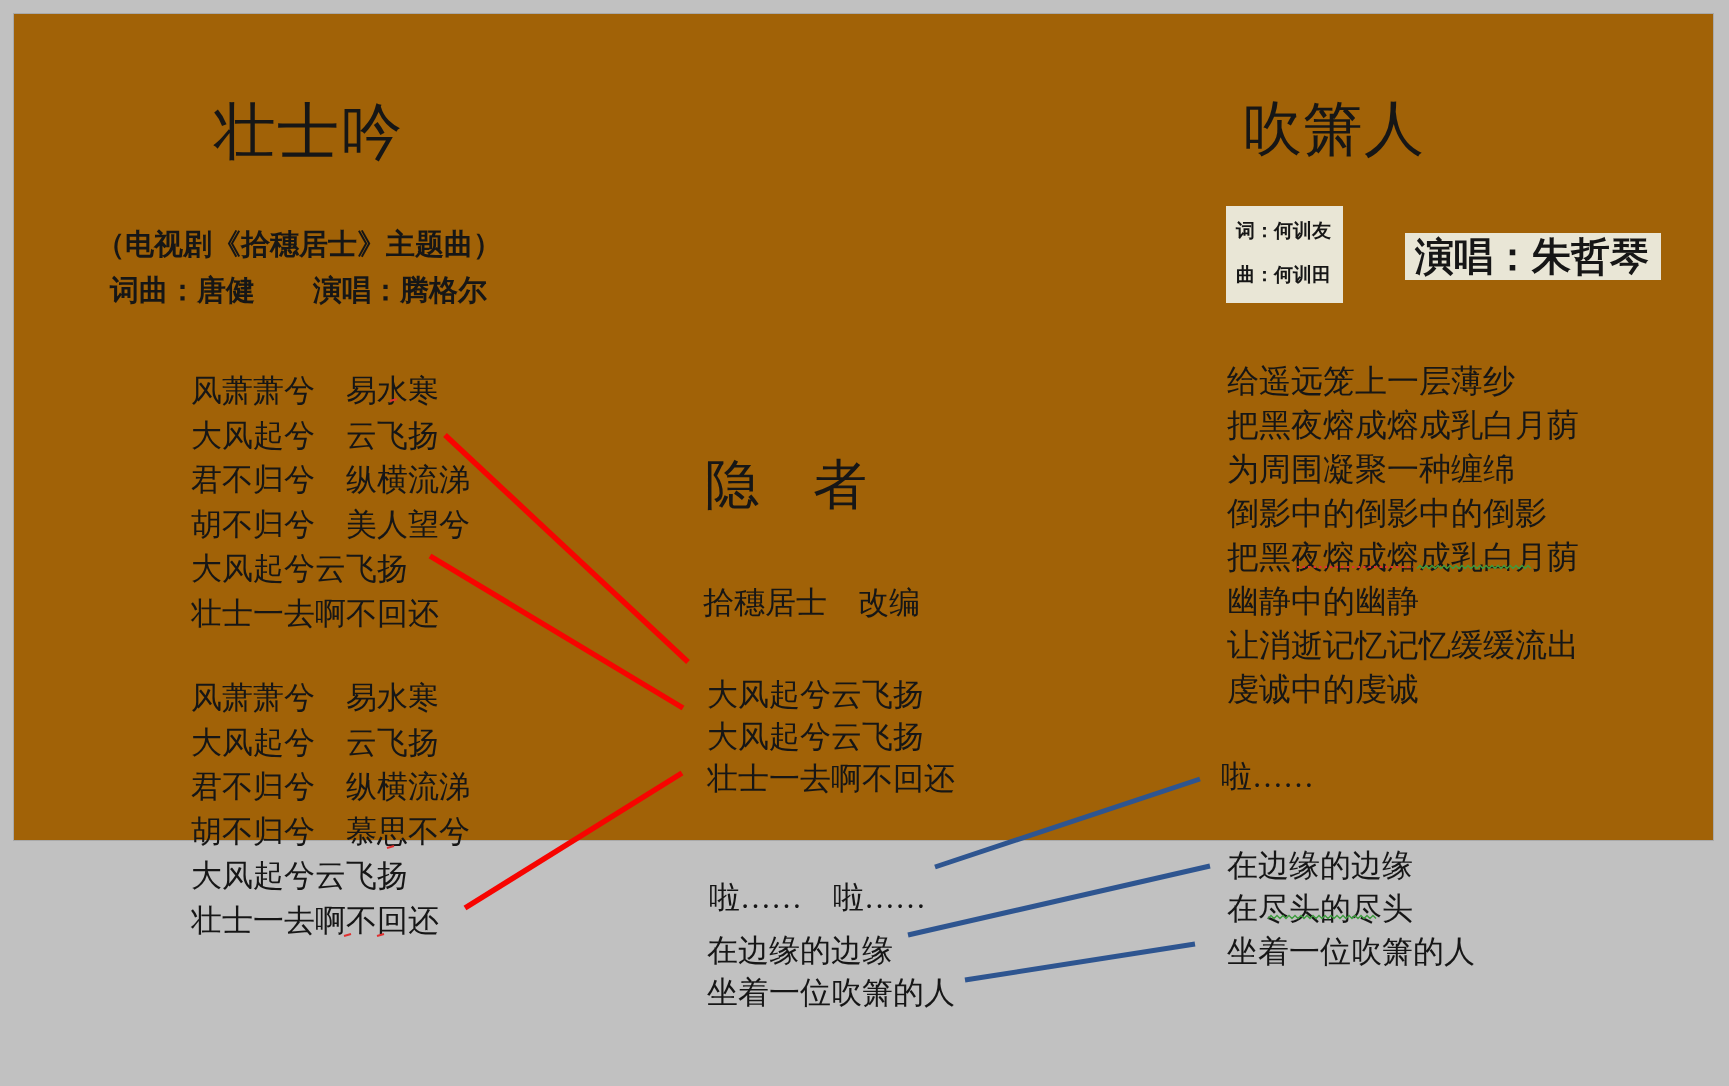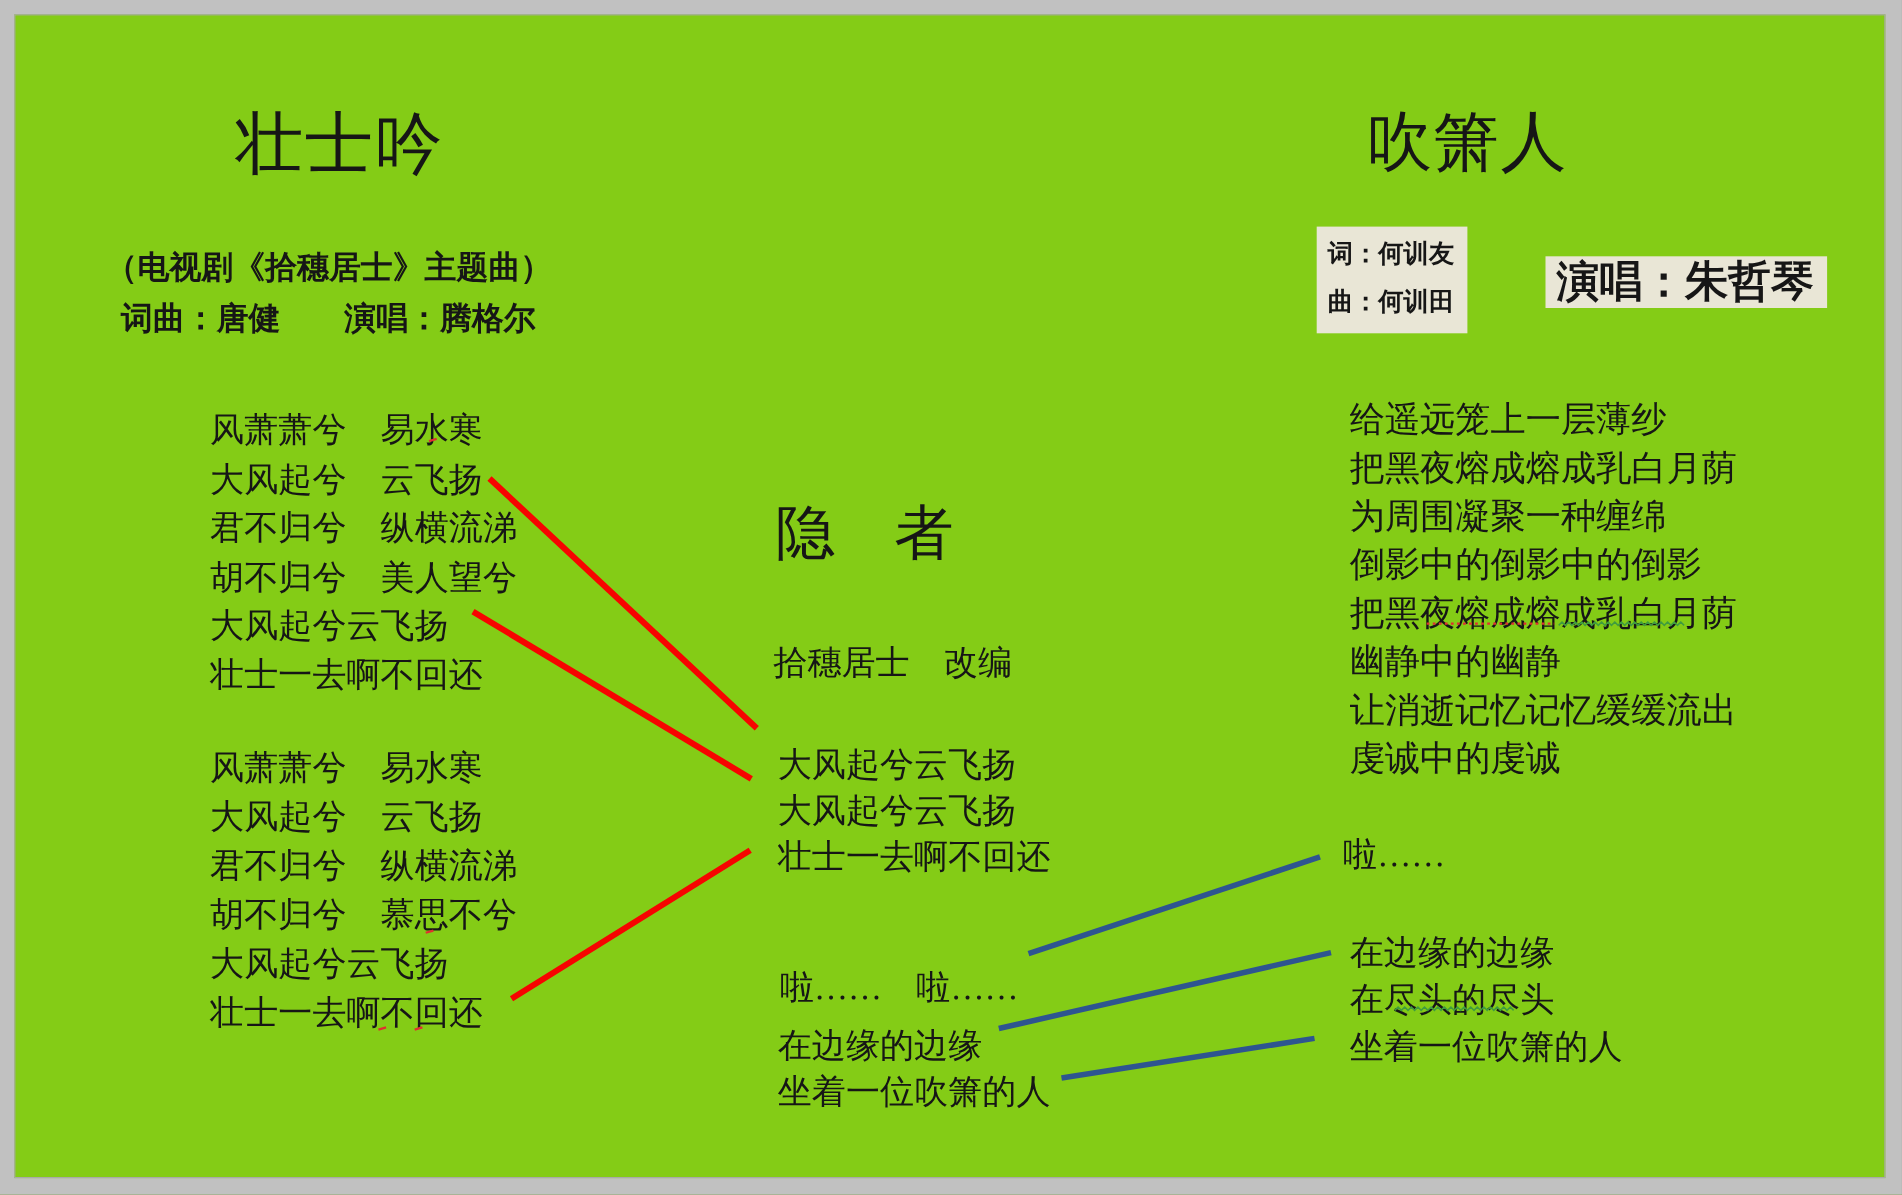--- a/index.html
+++ b/index.html
@@ -9,42 +9,42 @@
   }
   .stage{
     position:relative;
     width:1729px;height:1086px;
     background:#c1c1c1;
     overflow:hidden;
   }
   .paper{
     position:absolute;
     left:13px;top:13px;
-    width:1701px;height:1058px;
-    background:#84cc16;
+    width:1701px;height:828px;
+    background:#a16207;
     border:1px solid #a9a9a9;
     box-sizing:border-box;
     padding-left:20px;
   }
   .blk{position:absolute;color:#161616;white-space:pre;}
   
   .l-title   {left:200px;top:86px;font-size:62px;line-height:1.05;letter-spacing:1px;}
   .l-sub     {left:82px; top:211px;font-size:29px;font-weight:bold;line-height:1.35;}
   .l-credits {left:96px; top:257px;font-size:29px;font-weight:bold;line-height:1.35;}
   .l-st1     {left:177px;top:355px;font-size:31px;line-height:44.5px;}
   .l-st2     {left:177px;top:662px;font-size:31px;line-height:44.5px;}
   
   .m-title   {left:691px;top:442px;font-size:54px;line-height:1.1;}
   .m-credits {left:689px;top:570px;font-size:31px;line-height:1.2;}
   .m-st1     {left:693px;top:660px;font-size:31px;line-height:42px;}
   .m-la      {left:695px;top:841px;font-size:31px;line-height:42px;margin-top:22px;}
   .m-st2     {left:693px;top:916px;font-size:31px;line-height:42px;}
   
   .r-title   {left:1228px;top:84px;font-size:60px;line-height:1.05;letter-spacing:1px;}
-  .r-box1    {left:1183px;top:192px;font-size:23px;font-weight:bold;line-height:44px;
+  .r-box1    {left:1212px;top:192px;font-size:19px;font-weight:bold;line-height:44px;
               padding:3px 12px 6px 10px;}
   .r-box2    {left:1391px;top:219px;font-size:39px;font-weight:bold;line-height:41px;
               padding:3px 12px 3px 10px;}
   .hl{background:#e9e6d6;}
   .r-st1     {left:1213px;top:345px;font-size:32px;line-height:44px;}
   .r-la      {left:1207px;top:741px;font-size:31px;line-height:44px;}
   .r-st2     {left:1213px;top:830px;font-size:31px;line-height:43px;}
   .overlay{
     position:absolute;left:0;top:0;width:1729px;height:1086px;
     pointer-events:none;

